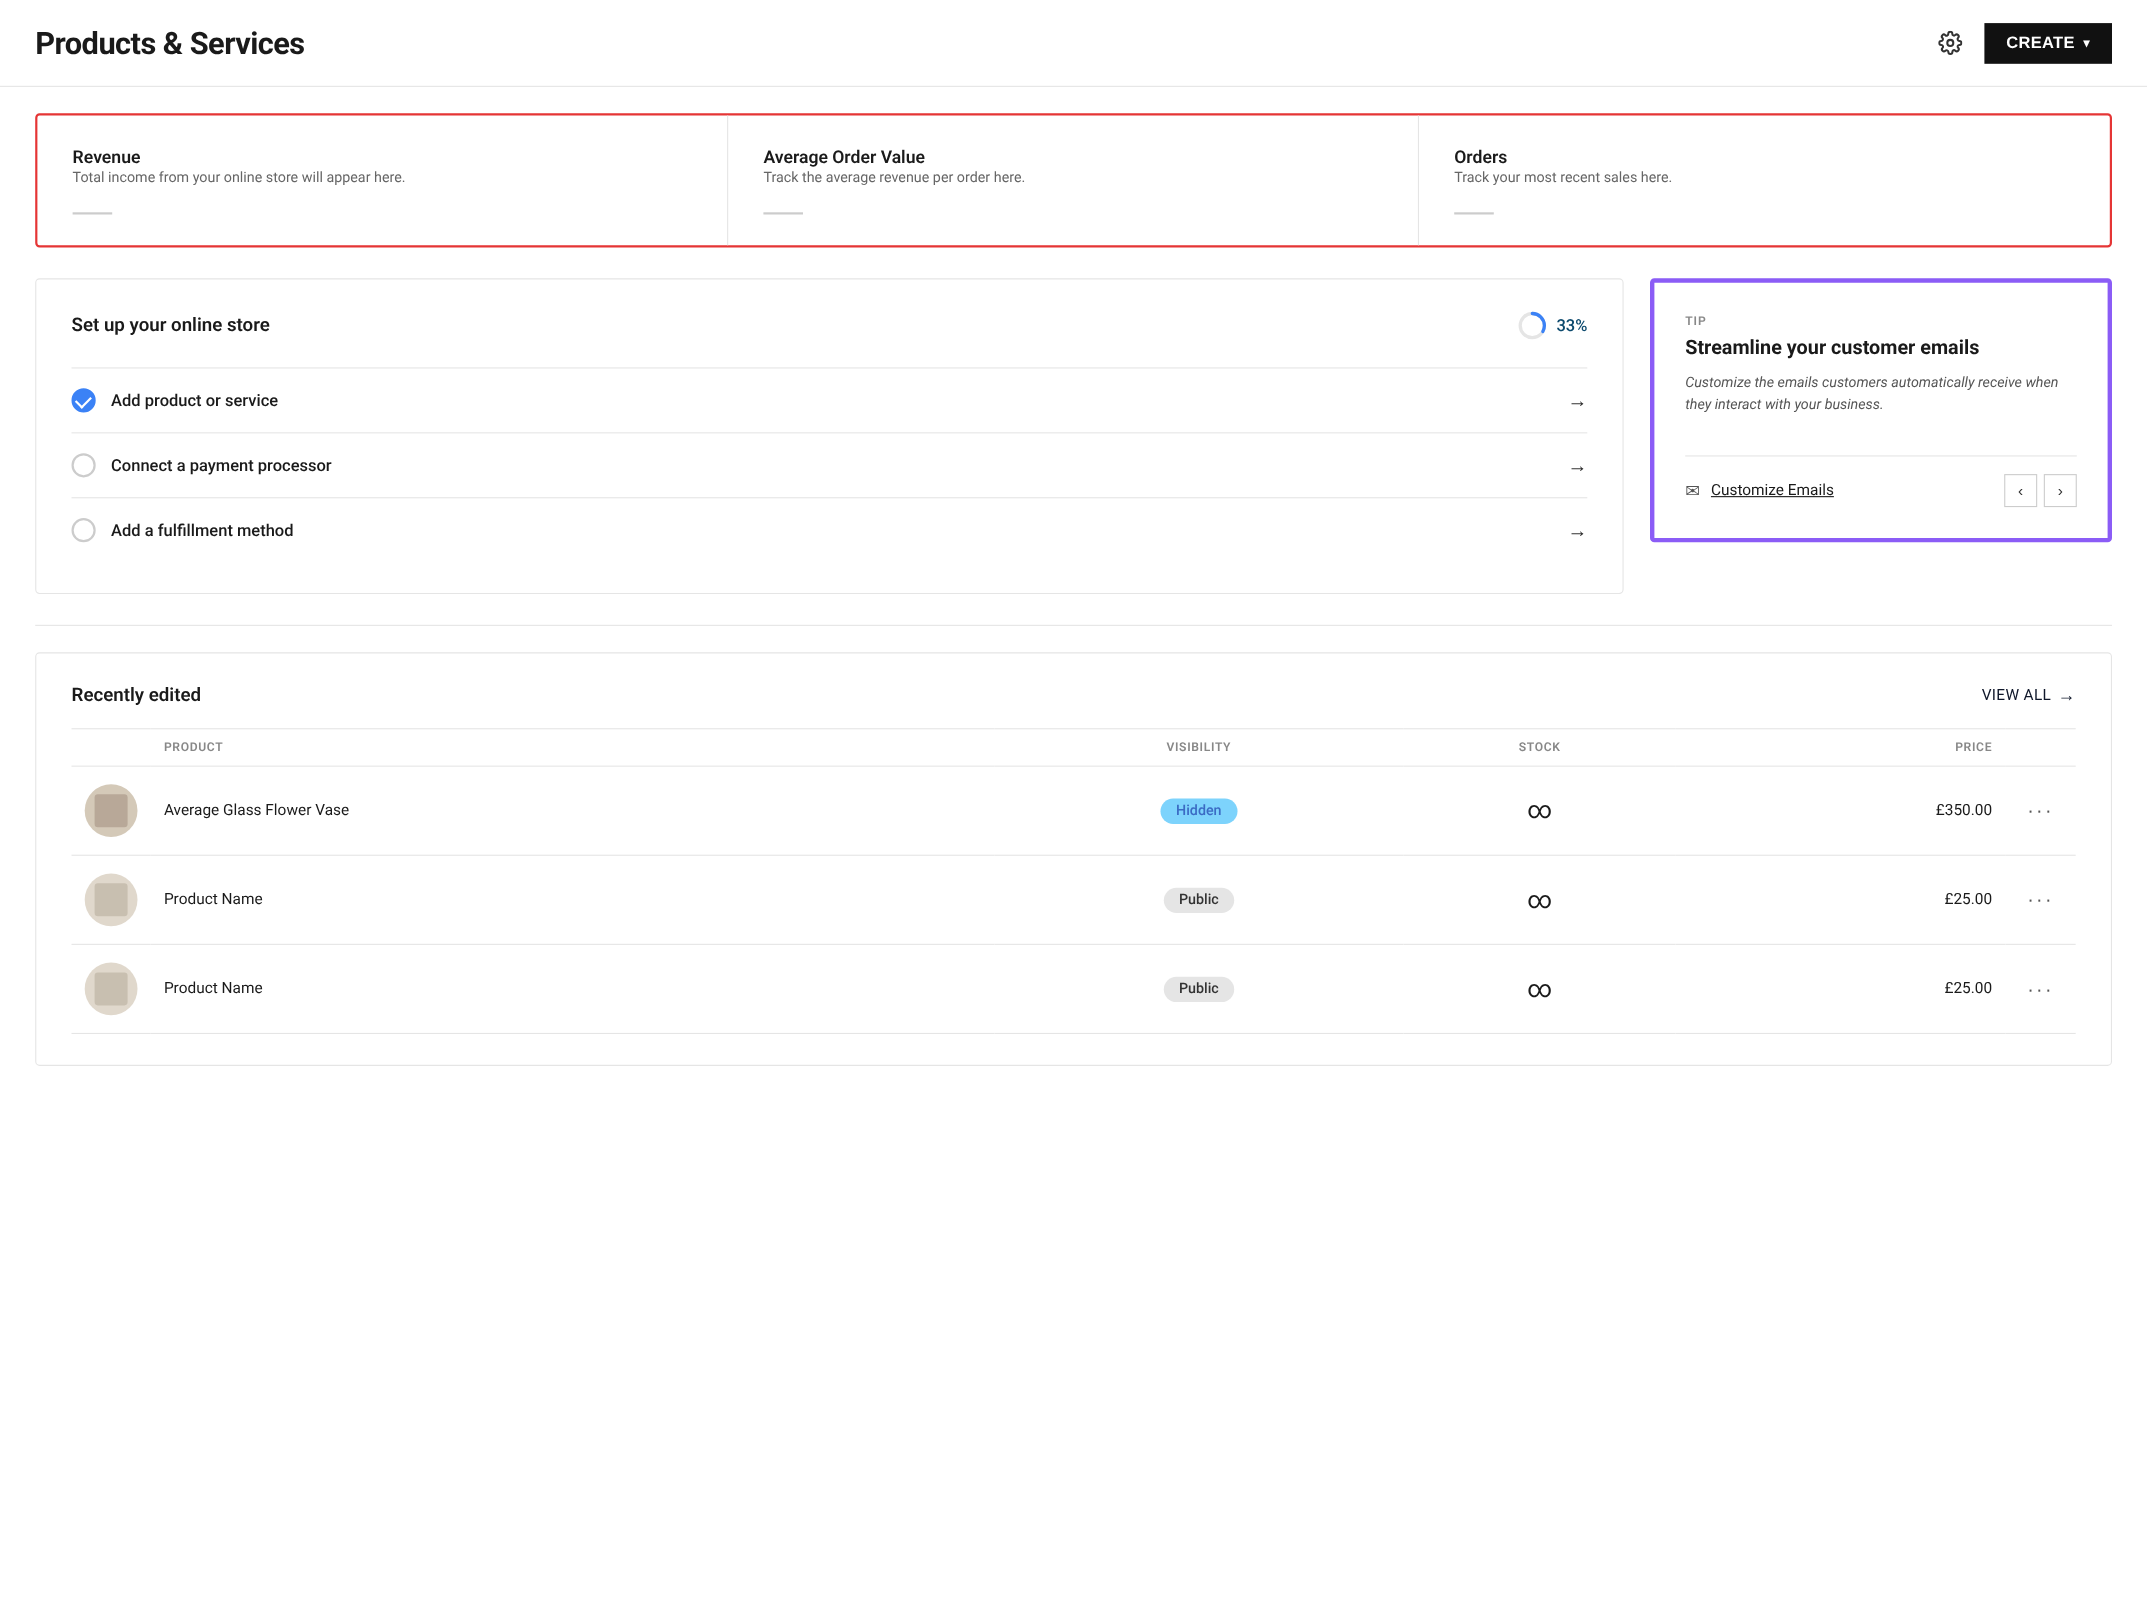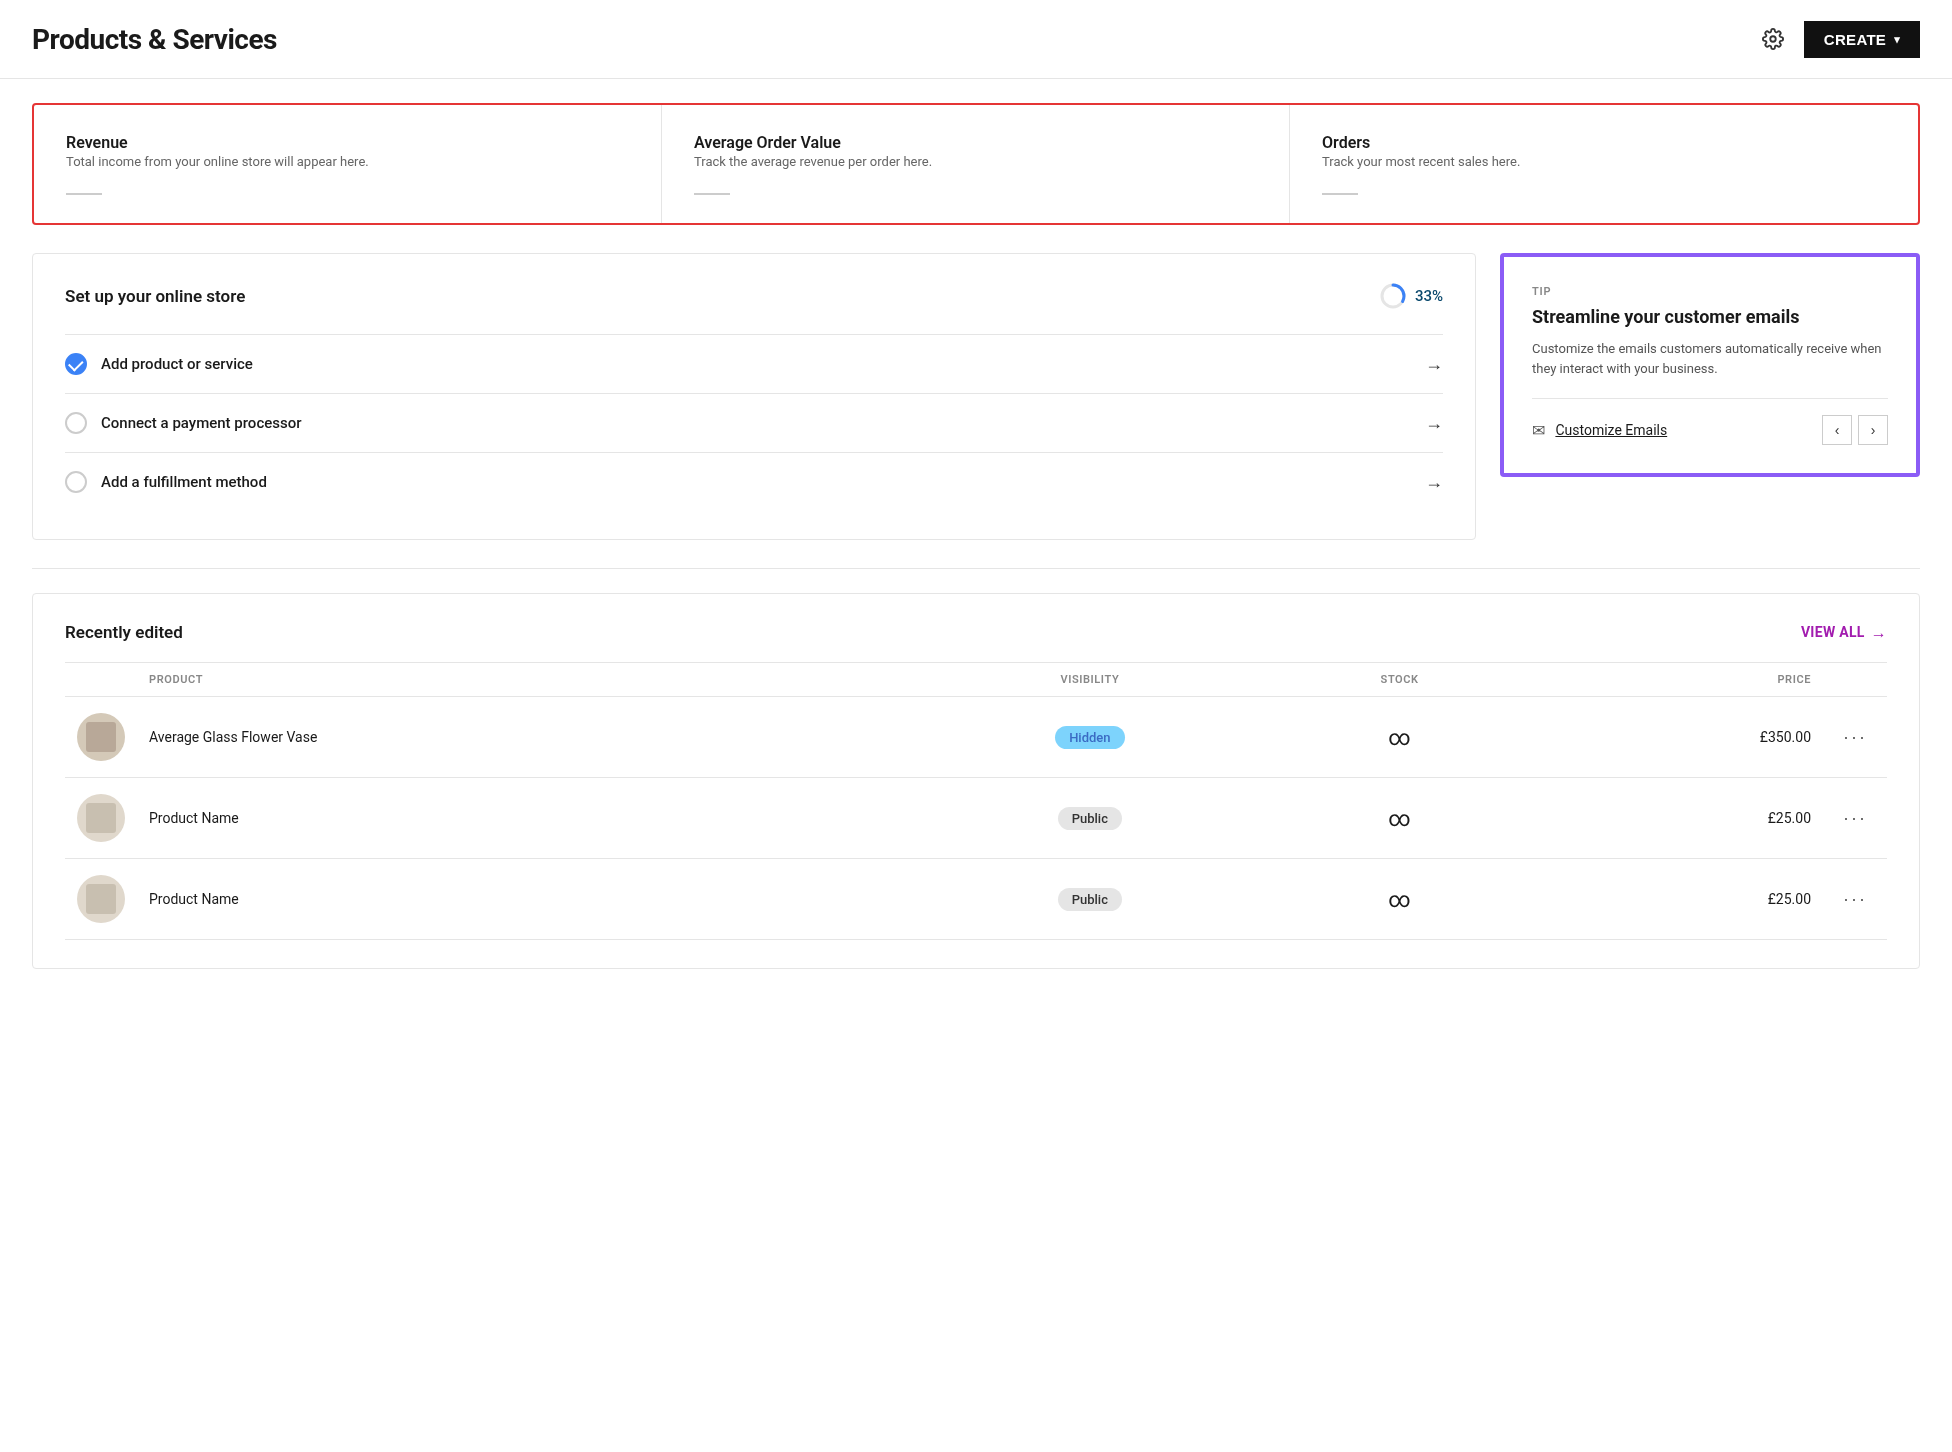--- a/index.html
+++ b/index.html
@@ -190,21 +190,22 @@
     }
     .tip-title {
       font-size: 18px;
       font-weight: 700;
       margin-bottom: 12px;
     }
     .tip-desc {
       font-size: 13px;
       color: #555;
       line-height: 1.5;
-      margin-bottom: 20px;
+      margin-bottom: 36px;
+      font-style: italic;
     }
     .tip-action {
       display: flex;
       align-items: center;
       justify-content: space-between;
       border-top: 1px solid #e5e5e5;
       padding-top: 16px;
     }
     .tip-action-left {
       display: flex;
@@ -259,23 +260,23 @@
     }
     .recently-title {
       font-size: 17px;
       font-weight: 600;
     }
     .view-all {
       display: flex;
       align-items: center;
       gap: 6px;
       font-size: 14px;
-      font-weight: 700;
-      cursor: pointer;
-      color: #a21caf;
+      font-weight: 400;
+      cursor: pointer;
+      color: #0f172a;
       text-transform: uppercase;
       letter-spacing: 0.3px;
     }
     .view-all .arrow {
       font-size: 16px;
     }
 
     
     .products-table {
       width: 100%;

